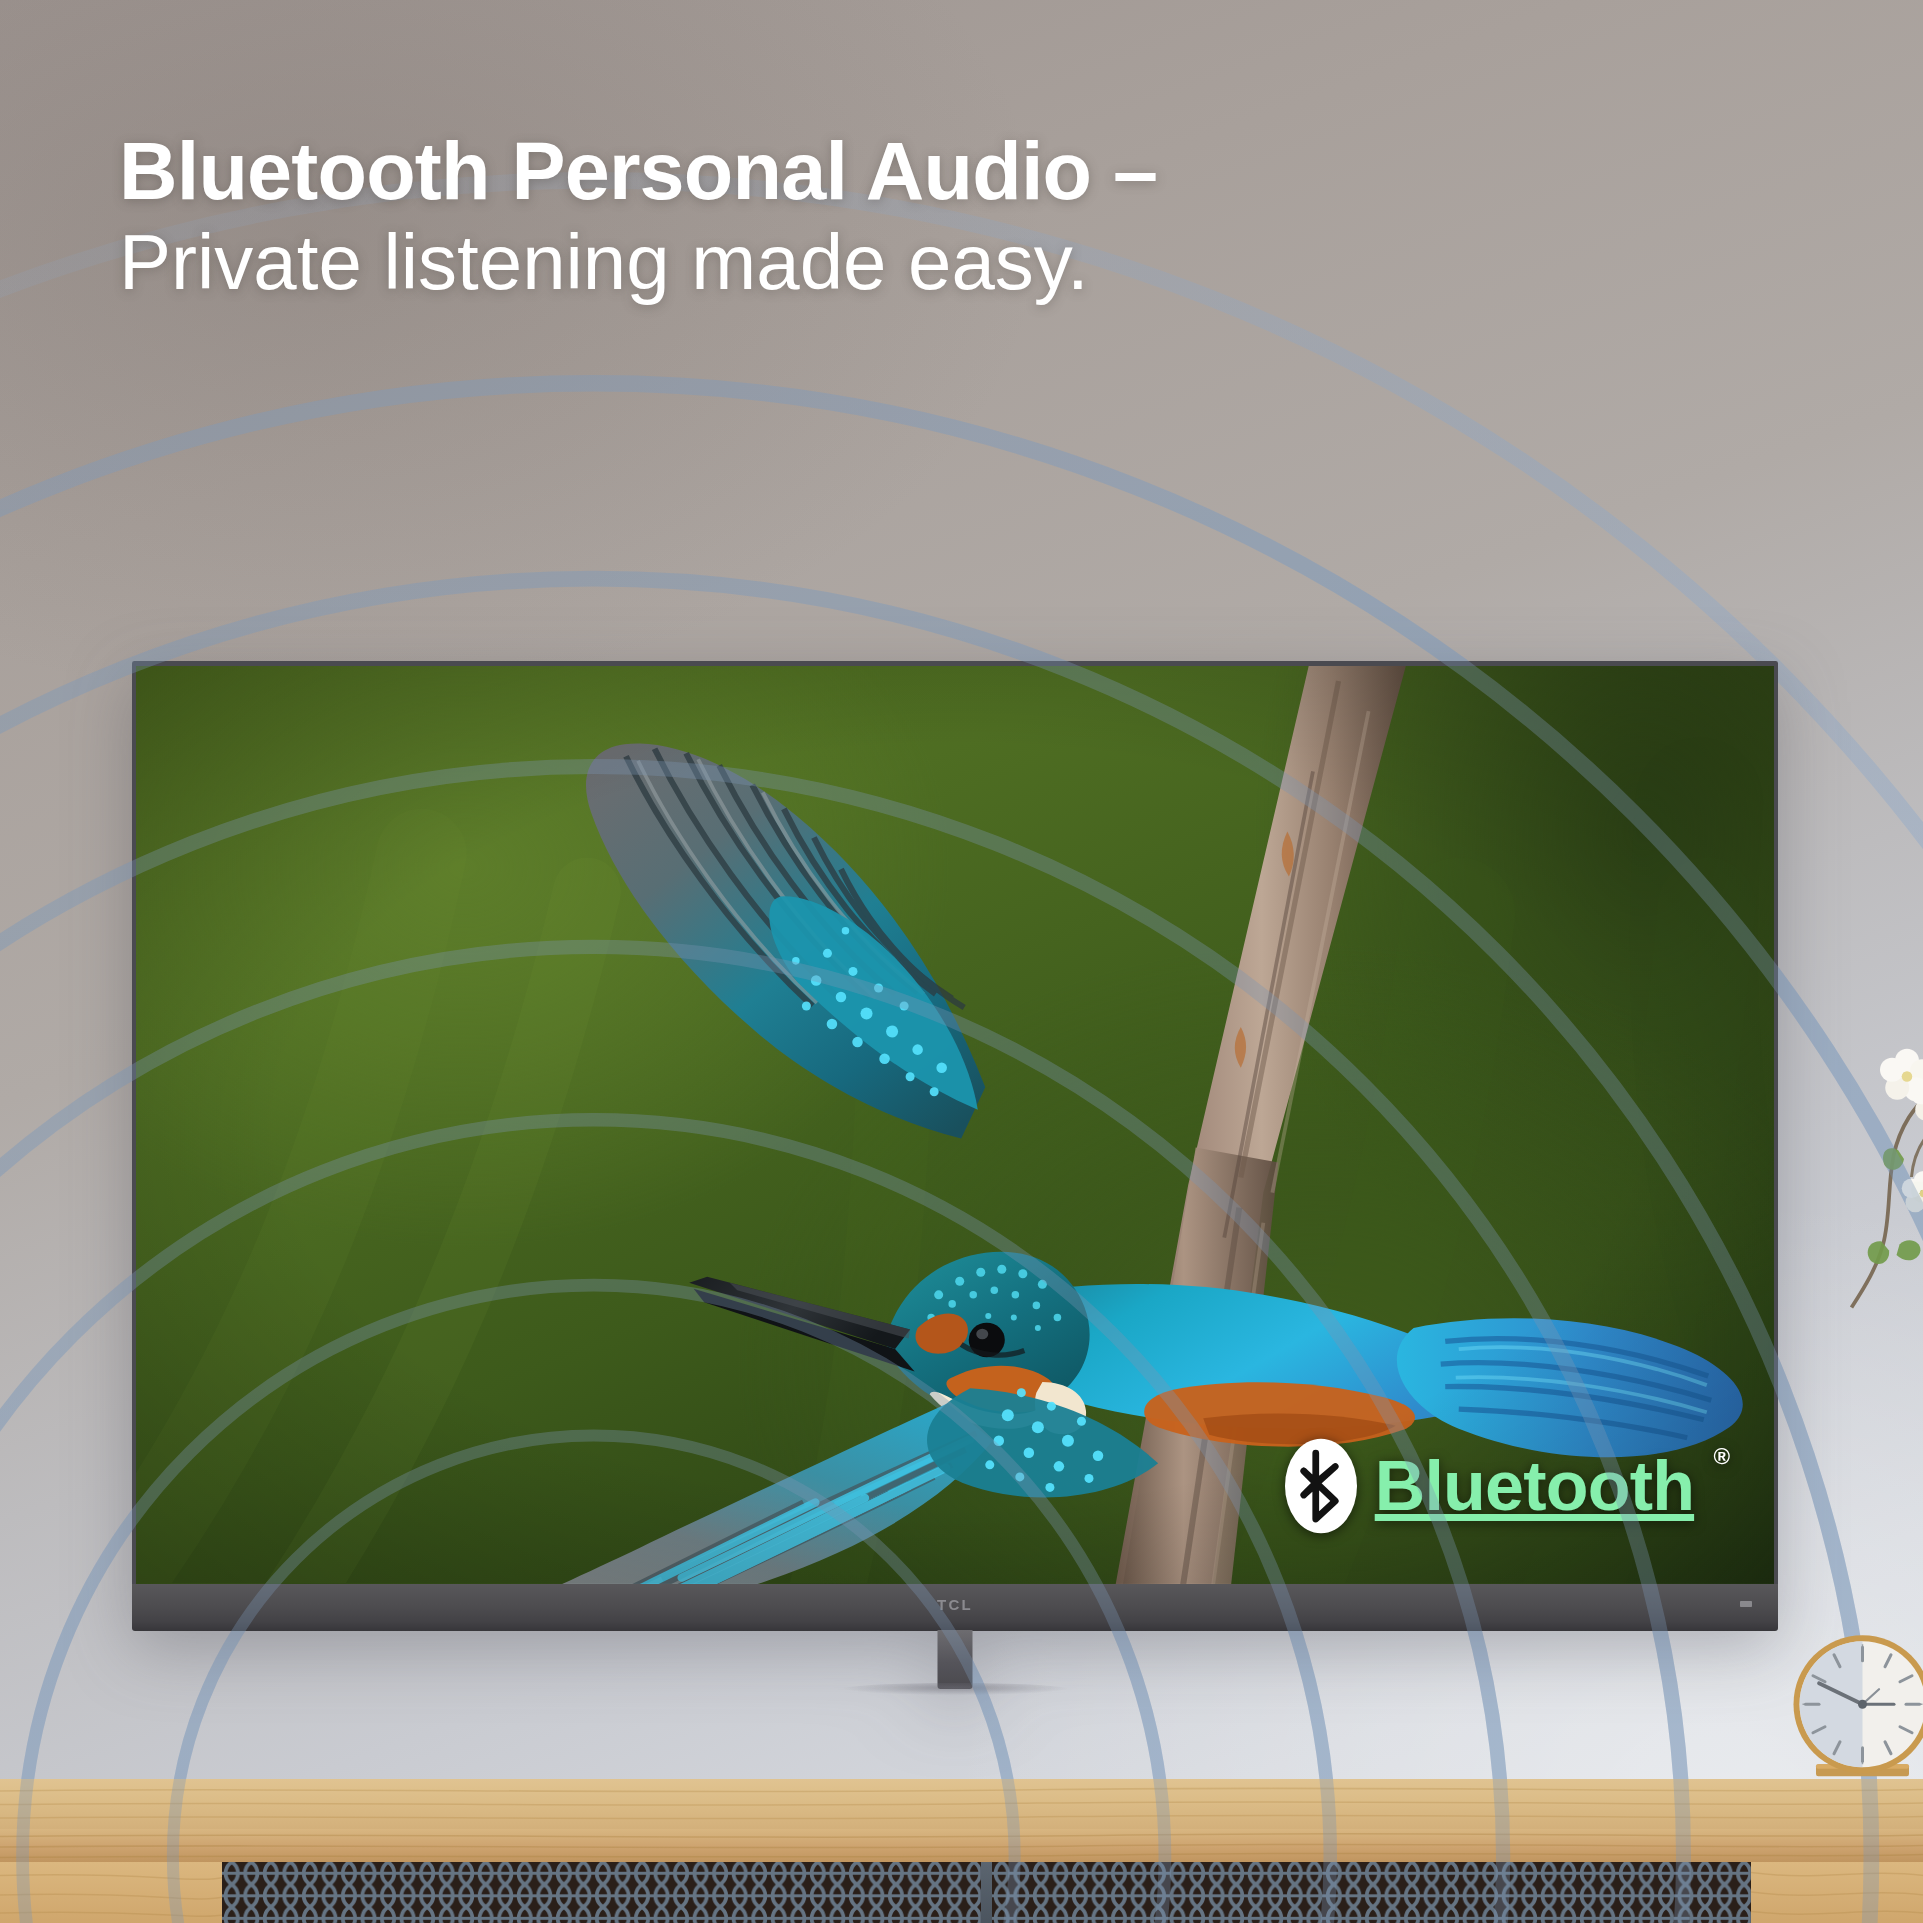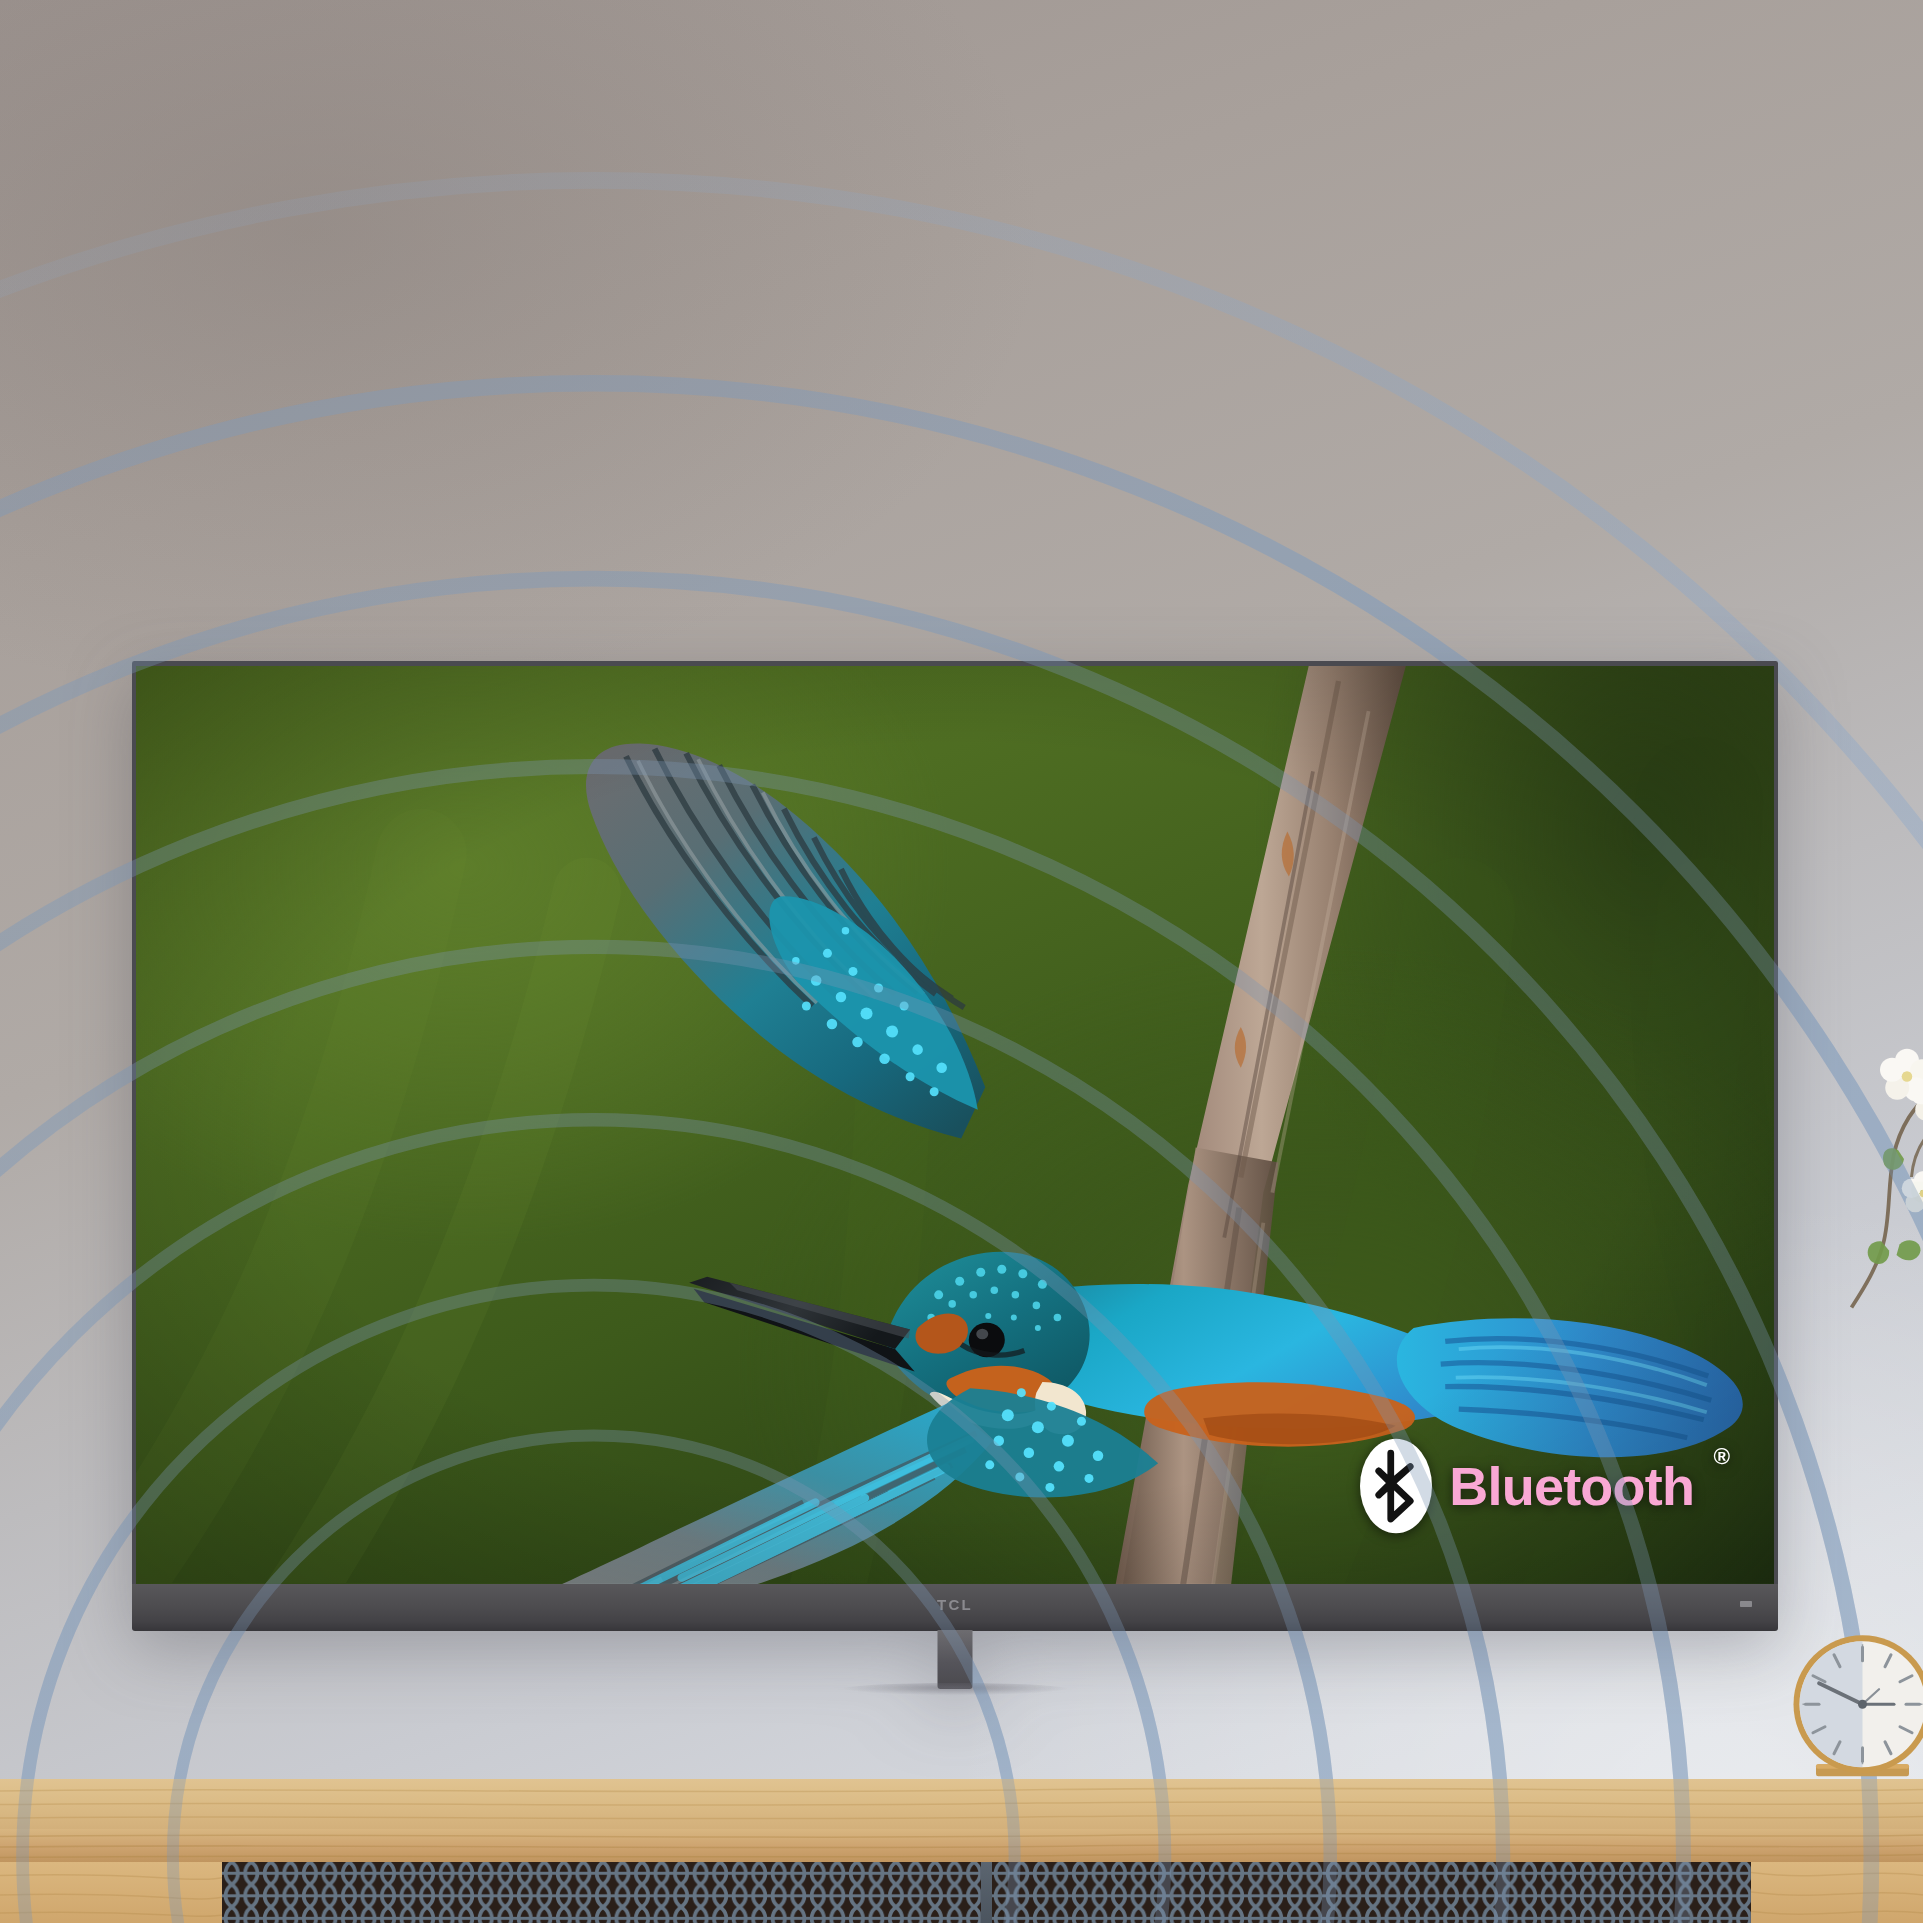--- a/index.html
+++ b/index.html
@@ -87,22 +87,23 @@
   .bird { position:absolute; left:0; top:0; width:100%; height:100%; }
 
   
   .bt-badge {
     position:absolute; right:44px; bottom:50px;
     display:flex; align-items:center; gap:16.5px;
     filter:drop-shadow(0 2.3px 6px rgba(0,0,0,.55));
   }
   .bt-mark { width:74px; height:96px; flex:0 0 auto; }
   .bt-word {
-    color:#f9a8d4; font-size:54px; font-weight:bold; line-height:1;
+    color:#86efac; font-size:70px; font-weight:bold; line-height:1;
     letter-spacing:-0.8px;
+    text-decoration:underline;
   }
   .bt-reg {
     color:#ffffff; font-size:22.5px; font-weight:bold;
     align-self:flex-start; margin-top:6px; margin-left:3px;
   }
 
   
   .headline {
     position:absolute; left:119px; top:126px; width:1428px;
     color:#ffffff; text-shadow:0 1.5px 10.5px rgba(70,62,58,.35);
@@ -214,20 +215,24 @@
           <circle cx="16" cy="-5" r="13" fill="#faf7f0"></circle>
           <circle cx="10" cy="14" r="13" fill="#fdfbf6"></circle>
           <circle cx="-11" cy="12" r="13" fill="#f6f3ea"></circle>
           <circle cx="-16" cy="-7" r="13" fill="#fdfbf6"></circle>
           <circle cx="0" cy="0" r="5" fill="#e4d488"></circle>
         </g>
       </g>
     </g>
   </svg>
 
+  <div class="headline">
+    <div class="hl-1">Bluetooth Personal Audio –</div>
+    <div class="hl-2">Private listening made easy.</div>
+  </div>
 
   <div class="tv">
 
     <div class="tv-panel">
       <div class="tv-screen">
 
         <div class="scene">
 
           <div class="bg-green"></div>
 

